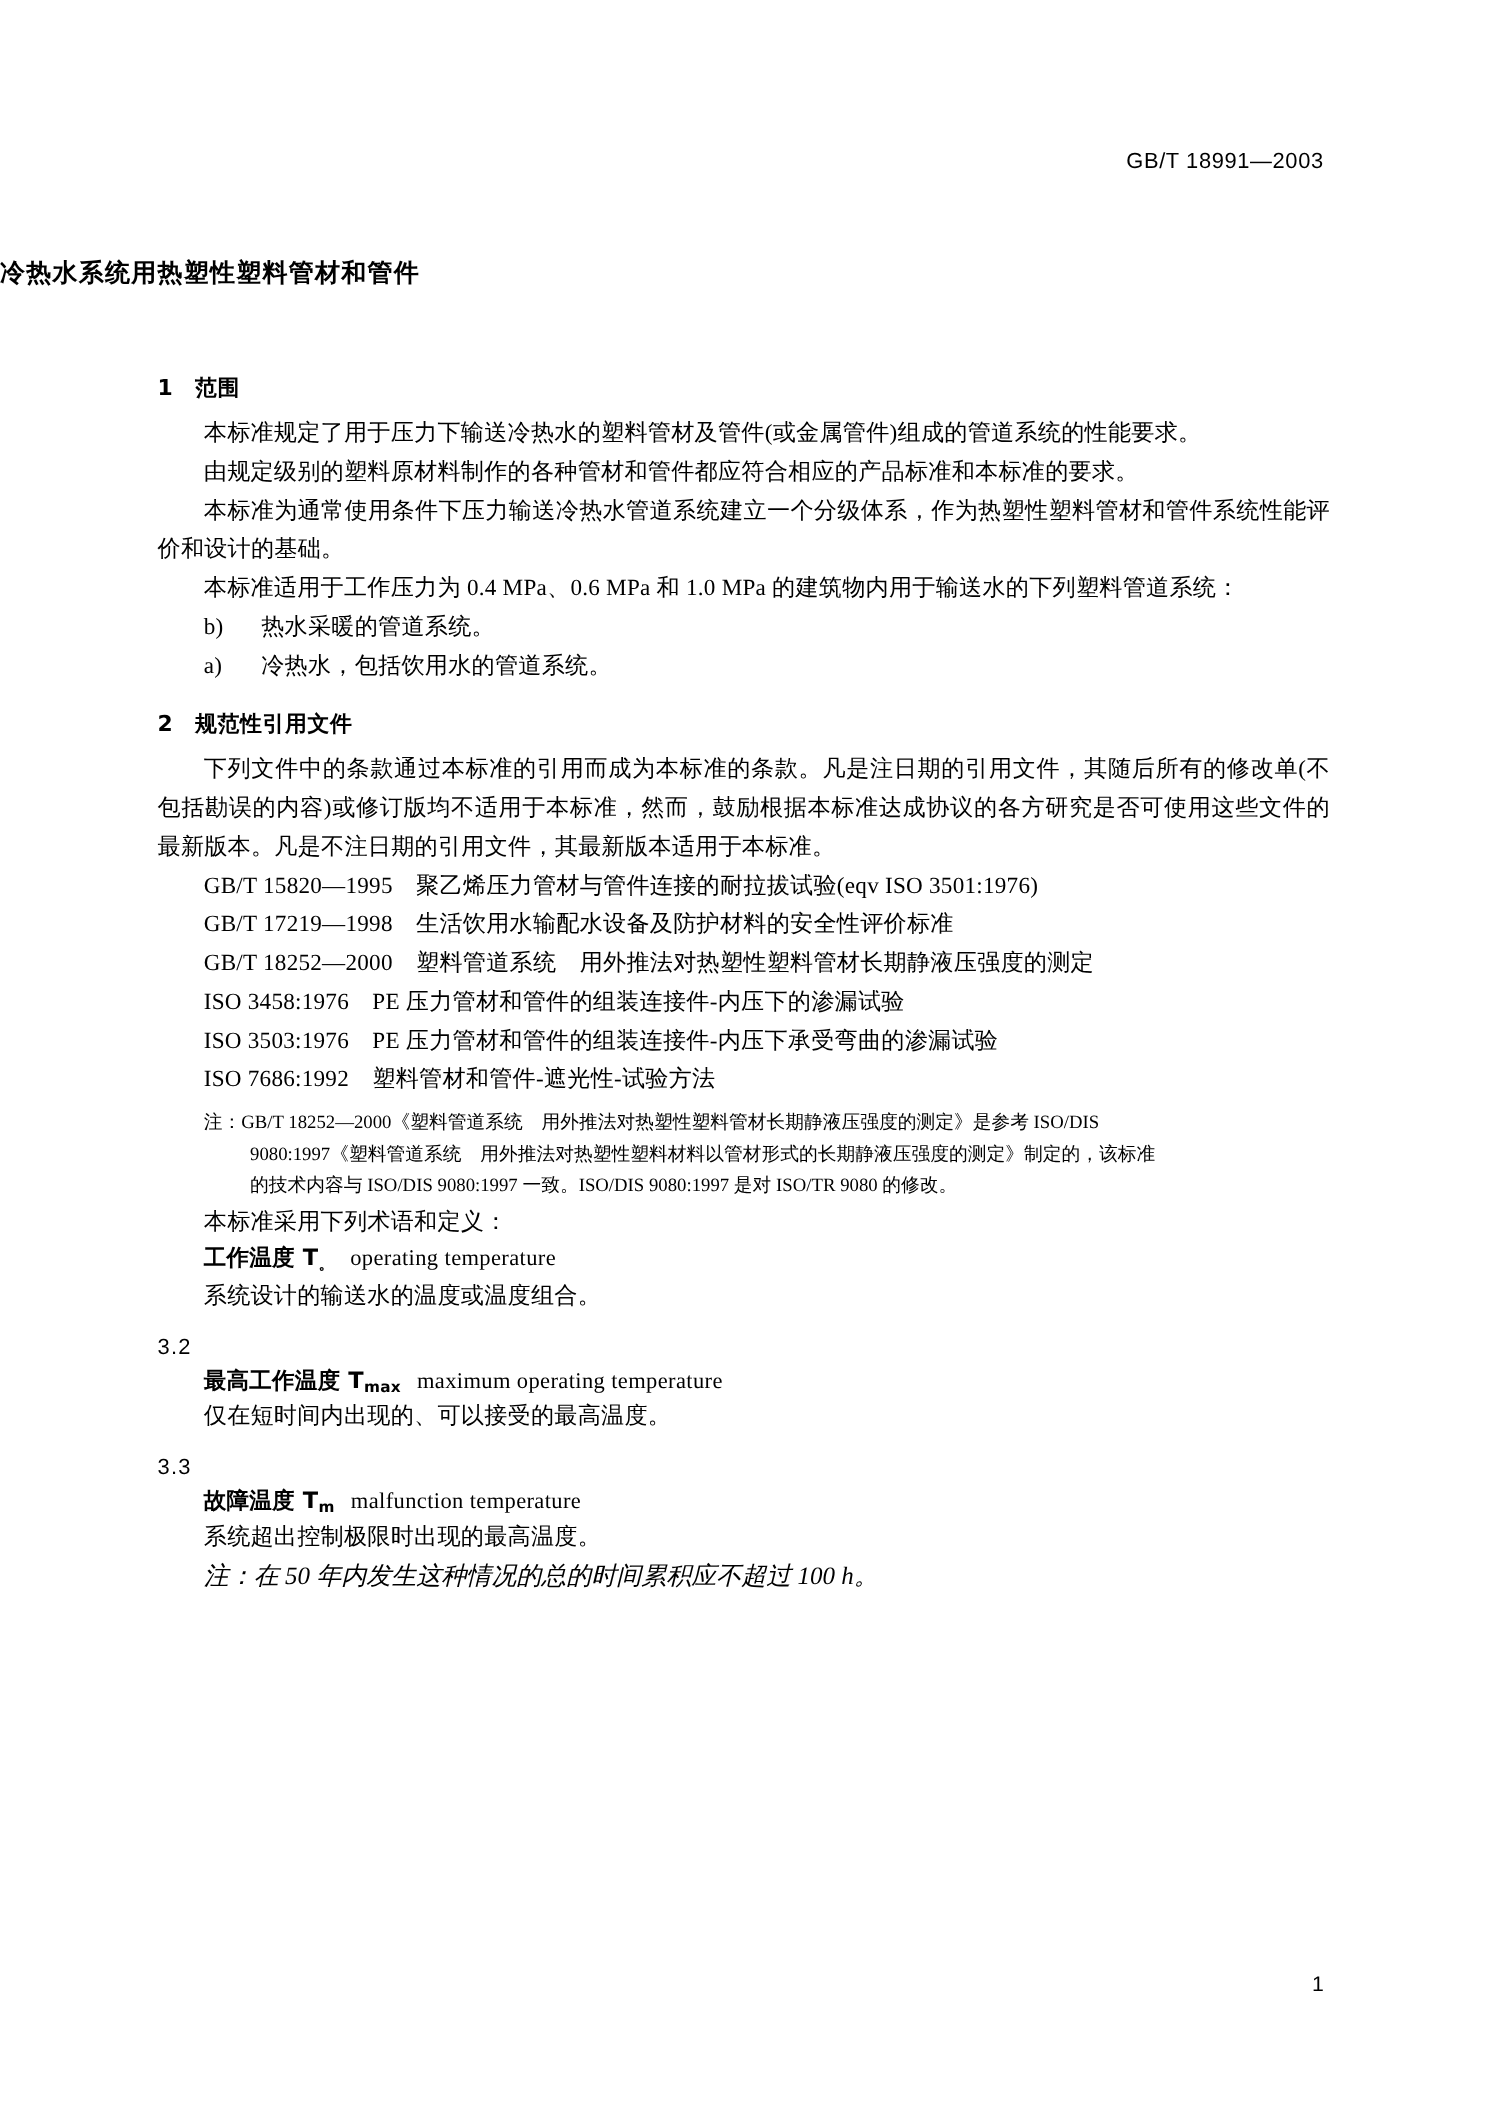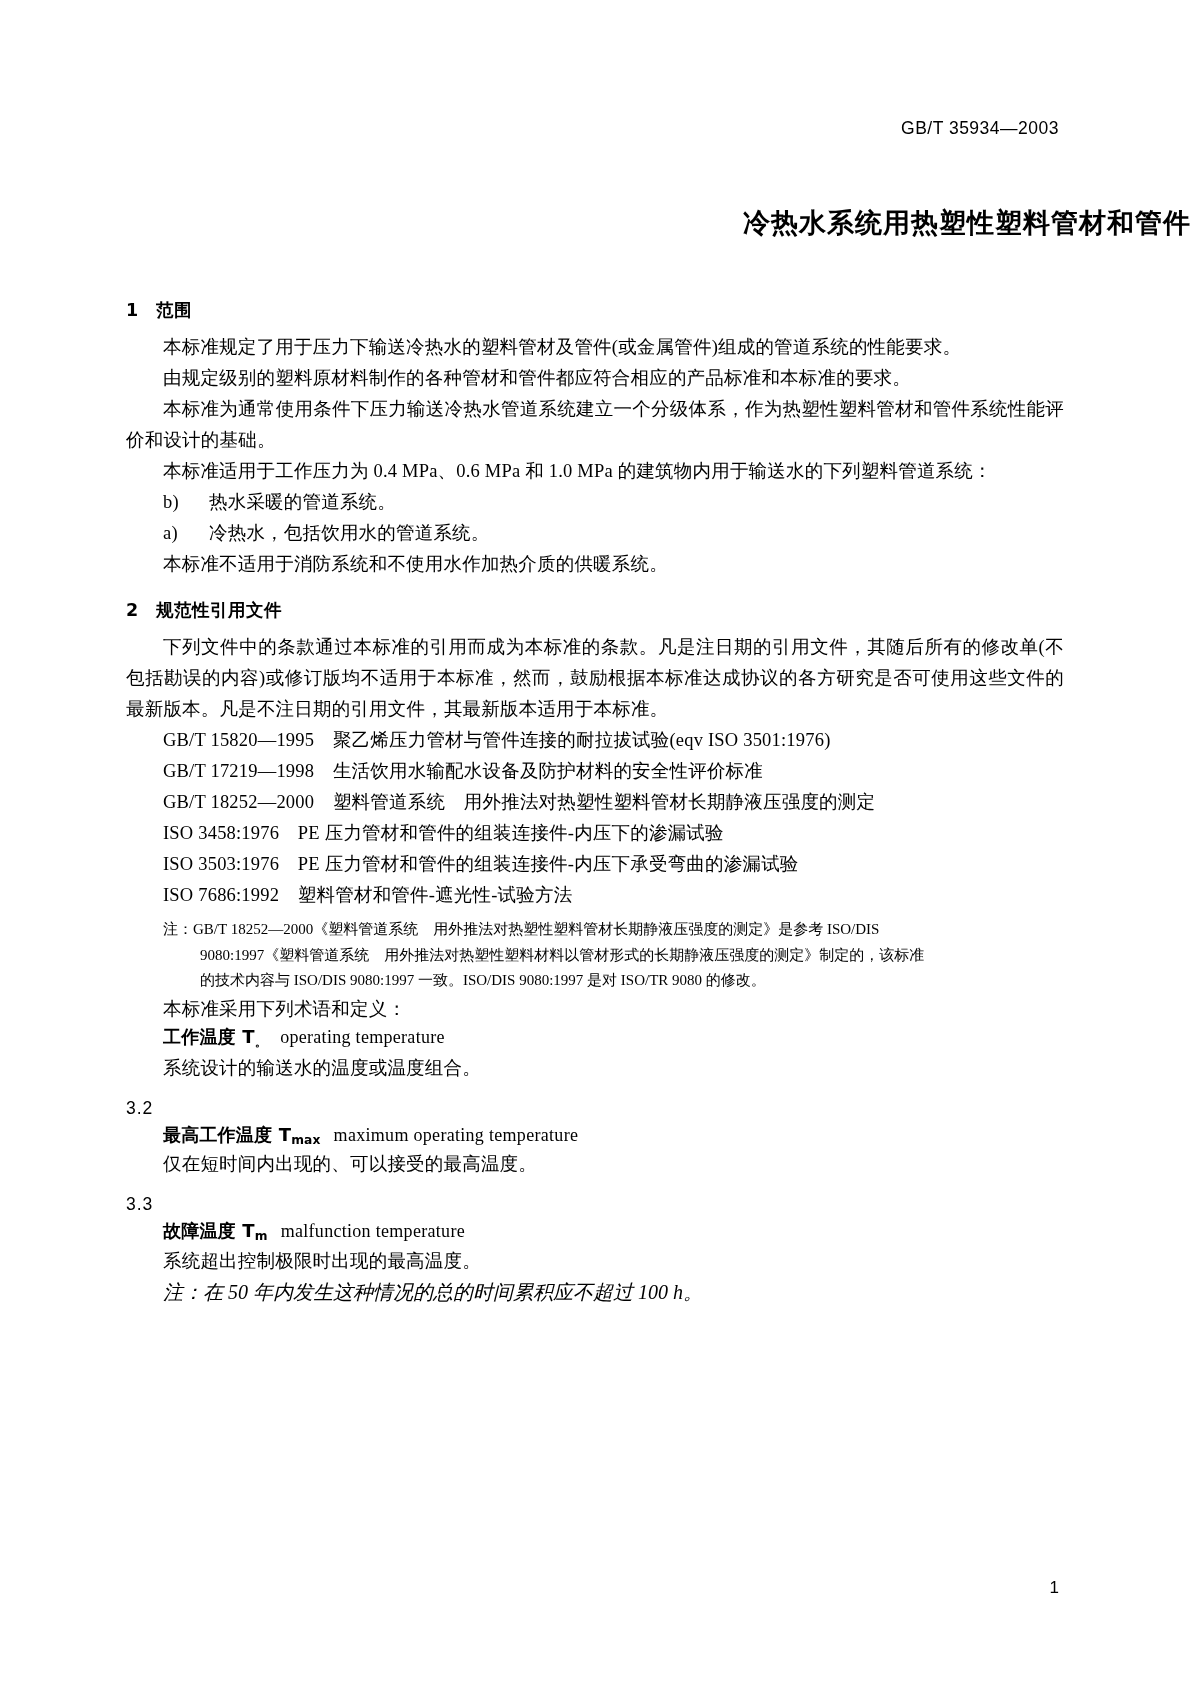--- a/index.html
+++ b/index.html
@@ -28,24 +28,24 @@
     right: 132px;
     font-family: "Liberation Sans", sans-serif;
     font-size: 17.5px;
     letter-spacing: 0.5px;
   }
   .doc-title {
     position: absolute;
     top: 205px;
     left: 0;
     width: 1191px;
-    text-align: right;
+    text-align: left;
     font-family: "DejaVu Sans", sans-serif;
     font-weight: bold;
-    font-size: 27px;
+    font-size: 20px;
     letter-spacing: 1px;
   }
   .content {
     position: absolute;
     top: 280px;
     left: 126px;
     width: 938px;
   }
   .sec-head {
     font-family: "DejaVu Sans", sans-serif;
@@ -147,40 +147,39 @@
     right: 132px;
     font-family: "Liberation Sans", sans-serif;
     font-size: 17px;
   }
 </style>
 </head>
 <body>
 
 <div class="page">
 
-  <div class="header-code">GB/T 35934—2003</div>
+  <div class="header-code">GB/T 18991—2003</div>
 
   <div class="doc-title">冷热水系统用热塑性塑料管材和管件</div>
 
   <div class="content">
 
     <div class="sec-head">
       <span class="num">1</span><span>范围</span>
     </div>
     <p class="para">本标准规定了用于压力下输送冷热水的塑料管材及管件(或金属管件)组成的管道系统的性能要求。</p>
     <p class="para">由规定级别的塑料原材料制作的各种管材和管件都应符合相应的产品标准和本标准的要求。</p>
     <p class="para">本标准为通常使用条件下压力输送冷热水管道系统建立一个分级体系，作为热塑性塑料管材和管件系统性能评价和设计的基础。</p>
     <p class="para">本标准适用于工作压力为 0.4 MPa、0.6 MPa 和 1.0 MPa 的建筑物内用于输送水的下列塑料管道系统：</p>
     <p class="list-item">
       <span class="lbl">b)</span><span>热水采暖的管道系统。</span>
     </p>
     <p class="list-item">
       <span class="lbl">a)</span><span>冷热水，包括饮用水的管道系统。</span>
     </p>
-    <p class="para noindent" style="text-indent:37px;">本标准不适用于消防系统和不使用水作加热介质的供暖系统。</p>
 
     <div class="sec-head">
       <span class="num">2</span><span>规范性引用文件</span>
     </div>
     <p class="para">下列文件中的条款通过本标准的引用而成为本标准的条款。凡是注日期的引用文件，其随后所有的修改单(不包括勘误的内容)或修订版均不适用于本标准，然而，鼓励根据本标准达成协议的各方研究是否可使用这些文件的最新版本。凡是不注日期的引用文件，其最新版本适用于本标准。</p>
     <p class="ref-item">GB/T 15820—1995　聚乙烯压力管材与管件连接的耐拉拔试验(eqv ISO 3501:1976)</p>
     <p class="ref-item">GB/T 17219—1998　生活饮用水输配水设备及防护材料的安全性评价标准</p>
     <p class="ref-item">GB/T 18252—2000　塑料管道系统　用外推法对热塑性塑料管材长期静液压强度的测定</p>
     <p class="ref-item">ISO 3458:1976　PE 压力管材和管件的组装连接件-内压下的渗漏试验</p>
     <p class="ref-item">ISO 3503:1976　PE 压力管材和管件的组装连接件-内压下承受弯曲的渗漏试验</p>

